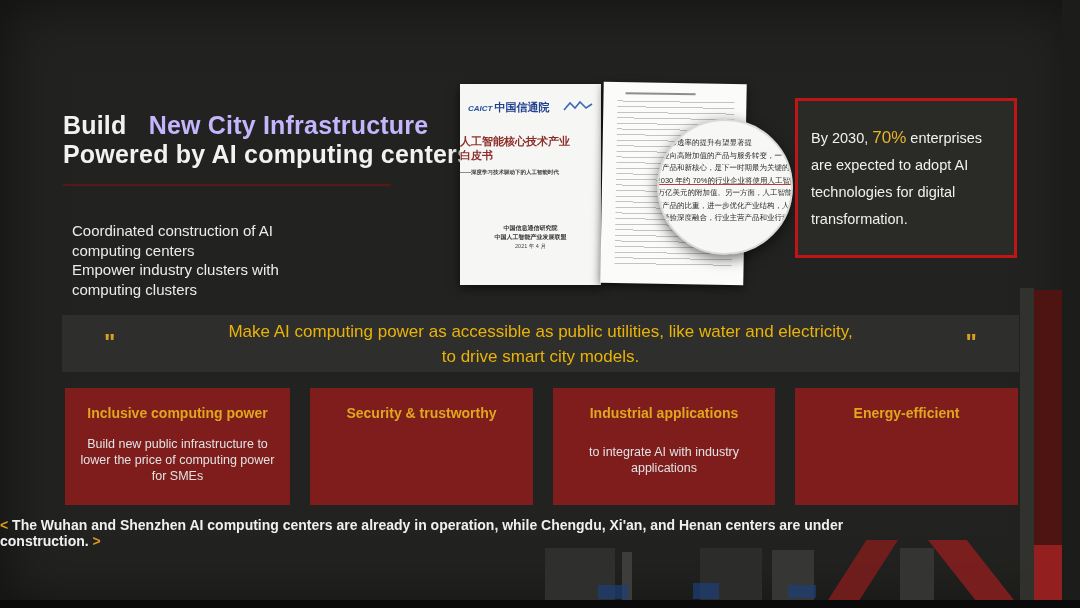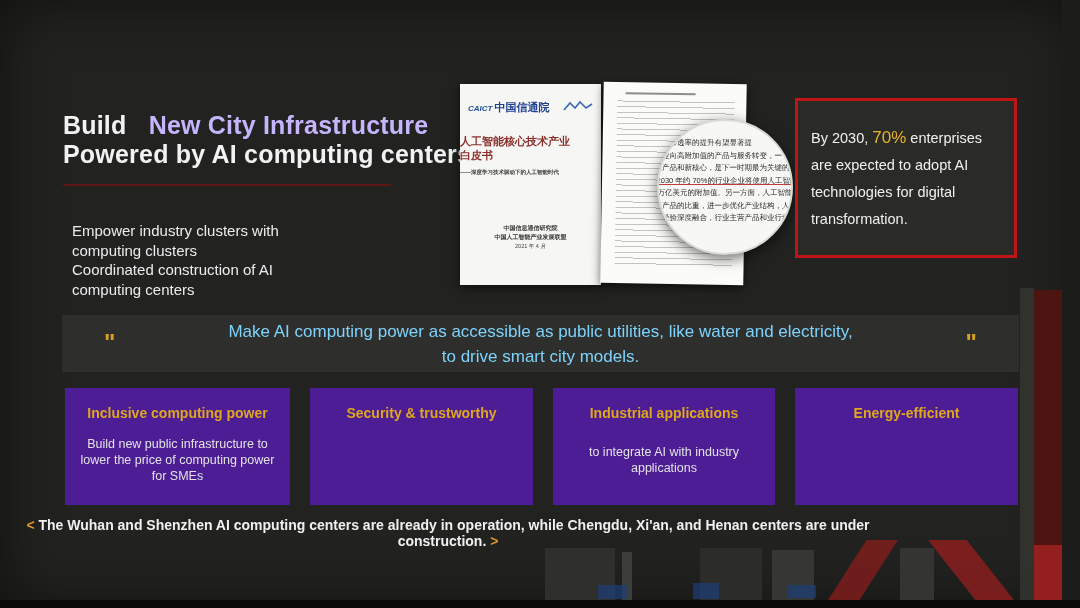--- a/index.html
+++ b/index.html
@@ -63,37 +63,37 @@
   .lens-line:nth-child(4){text-decoration:underline;text-decoration-color:#c03a3a;}
   
   .callout{position:absolute;left:795px;top:98px;width:222px;height:160px;
            background:#2a2a27;border:3px solid #bf1517;box-sizing:border-box;
            display:flex;align-items:center;}
   .callout p{margin:0;padding:0 13px;font-size:14.5px;line-height:27px;color:#f0f0f0;}
   .callout .hl{color:#e8b326;font-size:17px;}
   
   .quote{position:absolute;left:62px;top:315px;width:957px;height:57px;
          background:#2e2e2c;display:flex;align-items:center;justify-content:center;}
-  .quote-text{text-align:center;font-size:17px;line-height:25px;color:#7dd3fc;}
+  .quote-text{text-align:center;font-size:17px;line-height:25px;color:#eab308;}
   .qmark{position:absolute;top:14px;color:#d8a021;font-size:24px;font-weight:bold;}
   .qmark.open{left:42px;}
   .qmark.close{right:42px;}
   
-  .pillar{position:absolute;top:388px;height:117px;background:#4c1d95;
+  .pillar{position:absolute;top:388px;height:117px;background:#7f1d1d;
           box-sizing:border-box;display:flex;flex-direction:column;align-items:center;}
   .pillar-1{left:65px;width:225px;}
   .pillar-2{left:310px;width:223px;}
   .pillar-3{left:553px;width:222px;}
   .pillar-4{left:795px;width:223px;}
   .pillar-title{margin-top:17px;font-size:14px;font-weight:bold;color:#dfa71e;text-align:center;}
   .pillar-body{flex:1;display:flex;flex-direction:column;justify-content:center;
                padding:4px 8px 10px;text-align:center;font-size:12.5px;
                line-height:16px;color:#e2e2e2;}
   
-  .ticker{position:absolute;left:12px;top:517px;width:872px;text-align:center;
+  .ticker{position:absolute;left:0;top:517px;width:872px;text-align:left;
           font-size:14px;font-weight:bold;color:#f0f0f0;}
   .ticker .arrow{color:#e09b1e;}
 </style>
 </head>
 <body>
 
 <div class="slide">
 
   <div>
     <div class="bd bd-gray1"></div>
@@ -113,22 +113,22 @@
     <div class="bd bd-bottombar"></div>
   </div>
 
   <div class="title">
     <div><span>Build </span><span class="hl">New City Infrastructure</span></div>
     <div>Powered by AI computing centers</div>
   </div>
   <div class="title-rule"></div>
 
   <div class="intro">
+    <div>Coordinated construction of AI computing centers</div>
     <div>Empower industry clusters with computing clusters</div>
-    <div>Coordinated construction of AI computing centers</div>
   </div>
 
   <div class="cover">
     <div class="cover-logos">
       <div class="caict">
         <span>CAICT</span><span class="cn">中国信通院</span>
       </div>
       <svg width="30" height="12" viewBox="0 0 30 12">
         <polyline points="1,10 7,3 12,8 17,2 23,8 29,4" fill="none" stroke="#3a6ab0" stroke-width="1.6"></polyline>
       </svg>

